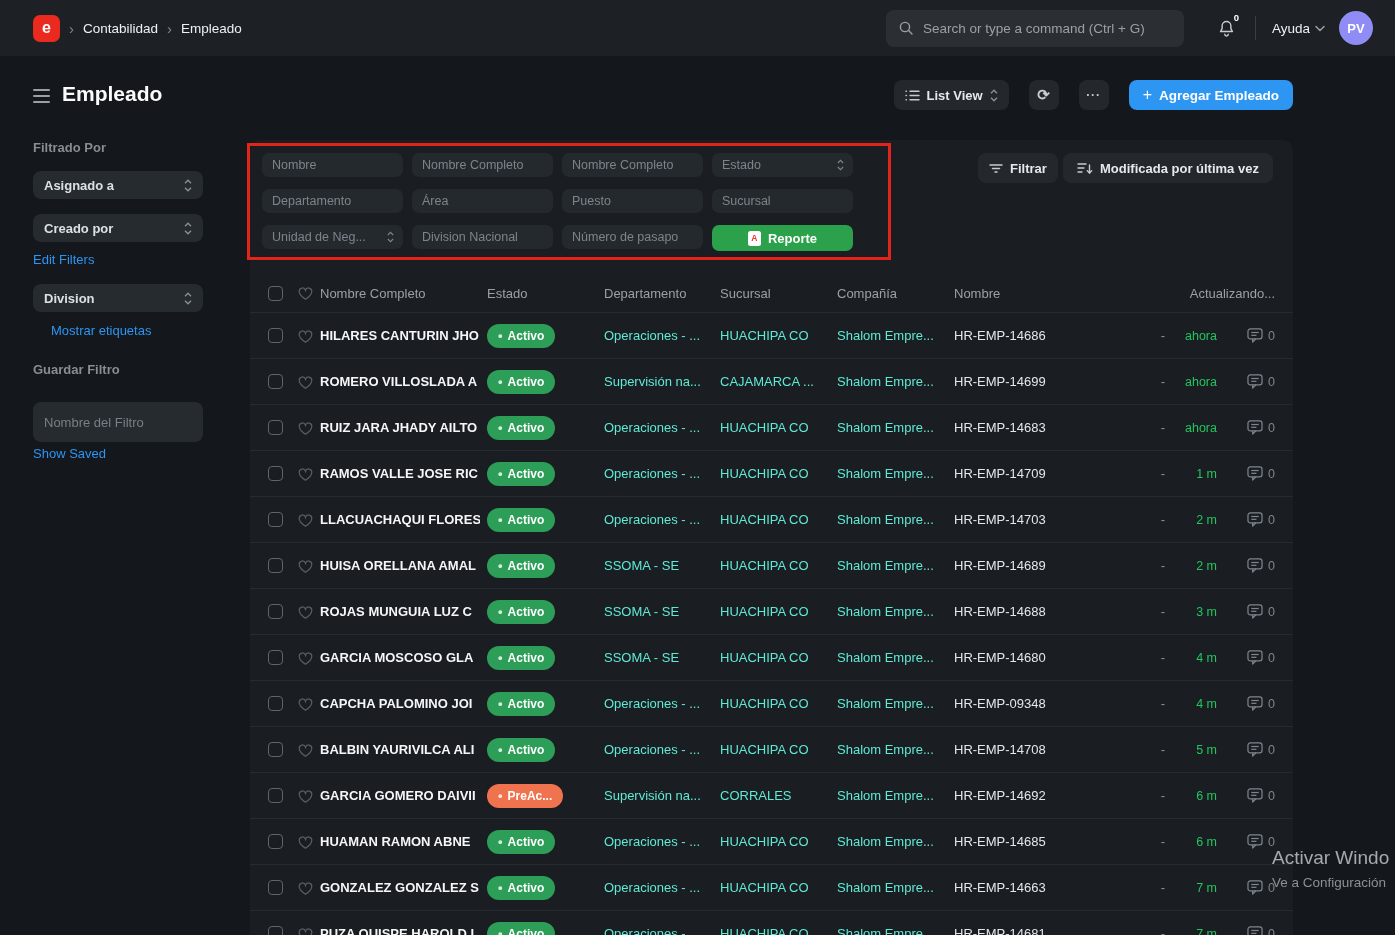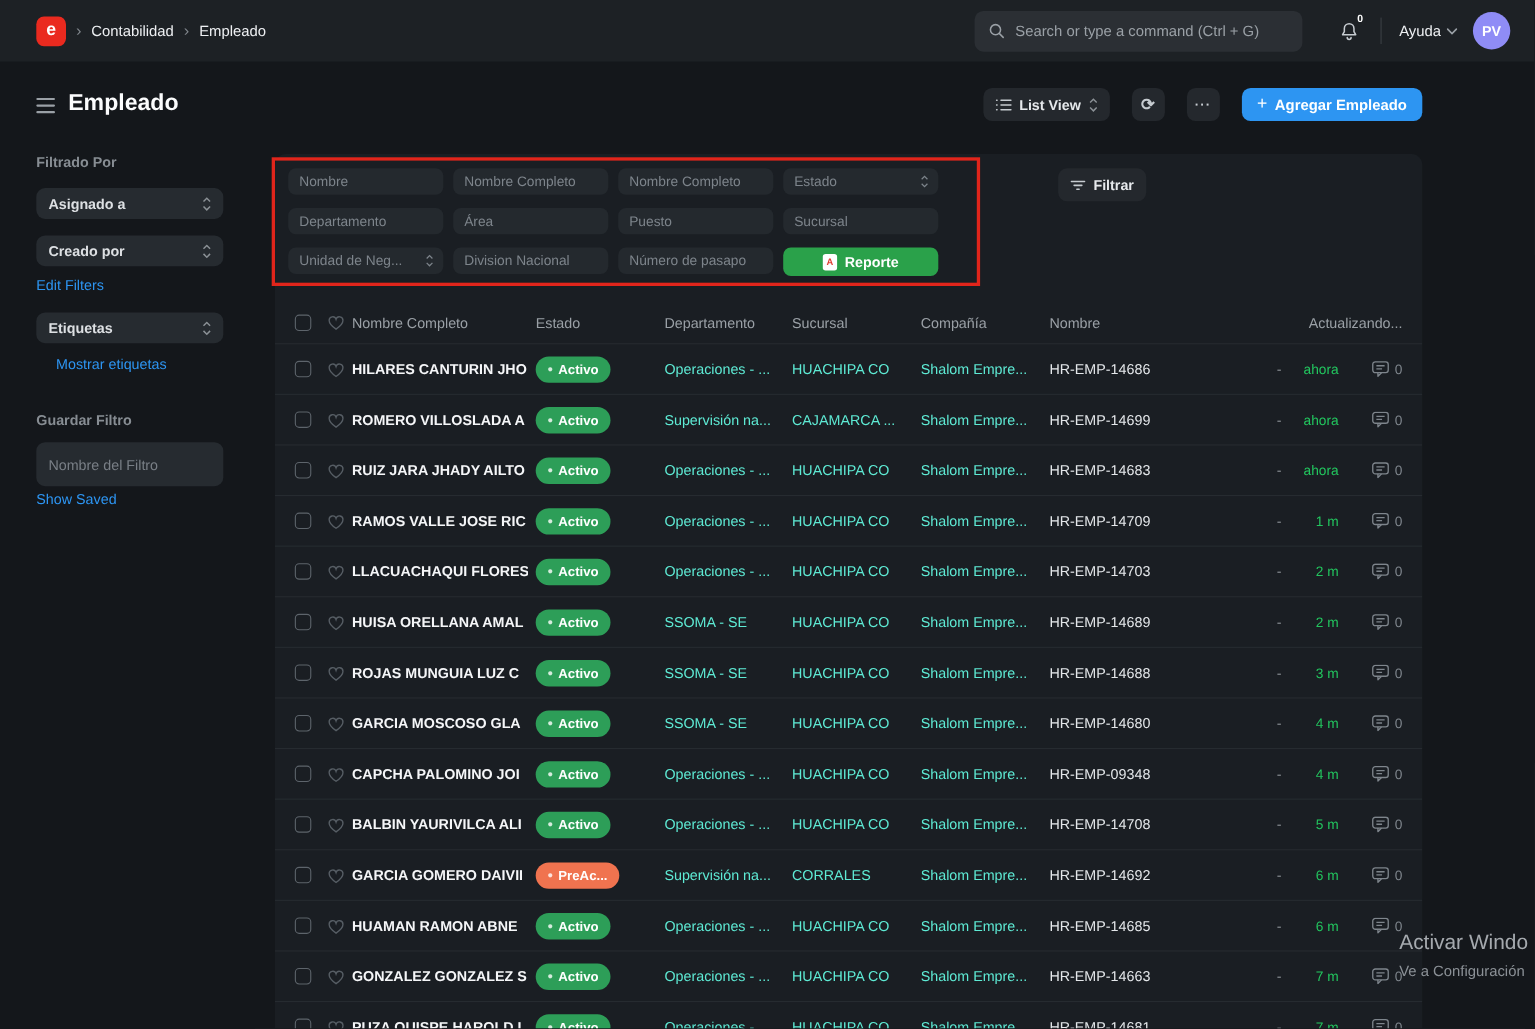--- a/index.html
+++ b/index.html
@@ -90,21 +90,21 @@
     position:absolute; left:462px; top:85px; width:141px; height:26px;
     background:#2aa14a; border:none; border-radius:7px; color:#fff;
     font-size:13px; font-weight:700; font-family:inherit; cursor:pointer;
     display:flex; align-items:center; justify-content:center; gap:7px;
   }
   .pdf-chip {
     width:13px; height:15px; background:#fff; border-radius:2.5px; color:#e03c31;
     font-size:8.5px; font-weight:800; display:flex; align-items:center; justify-content:center;
   }
   
-  .toolbar-filter { position:absolute; left:712px; top:13px; height:30px;justify-content:flex-end; }
+  .toolbar-filter { position:absolute; left:728px; top:13px; height:30px;justify-content:flex-end; }
   .toolbar-sort { position:absolute; left:813px; top:13px; height:30px; padding:0 14px; }
   
   .annotation-box {
     position:absolute; left:247px; top:143px; width:644px; height:117px;
     border:3px solid #e1251b; z-index:50; pointer-events:none;
   }
   
   .thead { position:absolute; left:0; top:134px; width:1043px; height:38px;
     display:flex; align-items:center; color:#9aa0a6; font-size:13px; font-weight:500; }
   .rows { position:absolute; left:0; top:172px; width:1043px; }
@@ -240,30 +240,30 @@
     <span>Creado por</span>
     <svg width="8" height="13" viewBox="0 0 8 13">
         <path d="M1 4.2 L4 1.2 L7 4.2" fill="none" stroke="#8b9196" stroke-width="1.3"></path>
         <path d="M1 8.8 L4 11.8 L7 8.8" fill="none" stroke="#8b9196" stroke-width="1.3"></path>
       </svg>
   </div>
 
   <div class="side-link" style="top:112px;">Edit Filters</div>
 
   <div class="side-select" style="top:144px;">
-    <span>Etiquetas</span>
+    <span>Division</span>
     <svg width="8" height="13" viewBox="0 0 8 13">
         <path d="M1 4.2 L4 1.2 L7 4.2" fill="none" stroke="#8b9196" stroke-width="1.3"></path>
         <path d="M1 8.8 L4 11.8 L7 8.8" fill="none" stroke="#8b9196" stroke-width="1.3"></path>
       </svg>
   </div>
 
   <div class="side-link" style="top:183px;margin-left:18px;">Mostrar etiquetas</div>
 
-  <div class="side-label" style="top:234px;">Guardar Filtro</div>
+  <div class="side-label" style="top:222px;">Guardar Filtro</div>
 
   <input class="side-input" style="top: 262px;" placeholder="Nombre del Filtro">
 
   <div class="side-link" style="top:306px;">Show Saved</div>
 </div>
 
 <div class="list-container">
 
   <div class="filter-grid">
       <div class="f-cell" style="left: 0px; top: 0px;"><input class="f-input" placeholder="Nombre" style=""></div>
@@ -306,20 +306,34 @@
           <g stroke="#c6cbd0" stroke-width="1.5" stroke-linecap="round">
             <line x1="1" y1="2" x2="13" y2="2"></line>
             <line x1="3.5" y1="5.5" x2="10.5" y2="5.5"></line>
             <line x1="6" y1="9" x2="8" y2="9"></line>
           </g>
         </svg>
     </span>
     <span>Filtrar</span>
   </button>
 
+  <button class="btn toolbar-sort">
+    <span>
+      <svg width="16" height="13" viewBox="0 0 16 13">
+          <g stroke="#c6cbd0" stroke-width="1.4" stroke-linecap="round">
+            <line x1="1" y1="2" x2="9" y2="2"></line>
+            <line x1="1" y1="6" x2="7" y2="6"></line>
+            <line x1="1" y1="10" x2="5" y2="10"></line>
+            <line x1="12.5" y1="3" x2="12.5" y2="11"></line>
+            <path d="M10.3 8.8 L12.5 11 L14.7 8.8" fill="none"></path>
+          </g>
+        </svg>
+    </span>
+    <span>Modificada por última vez</span>
+  </button>
 
   <div class="thead">
     <div class="cell-check">
         <div class="checkbox"></div>
       </div>
     <div class="cell-heart">
       <svg width="17" height="16" viewBox="0 0 24 23" fill="none" stroke="#565d64" stroke-width="1.8">
           <path d="M12 20.5C5.5 16 3 12.5 3 9.2A4.6 4.6 0 0 1 12 7.6 4.6 4.6 0 0 1 21 9.2c0 3.3-2.5 6.8-9 11.3z"></path>
         </svg>
     </div>

